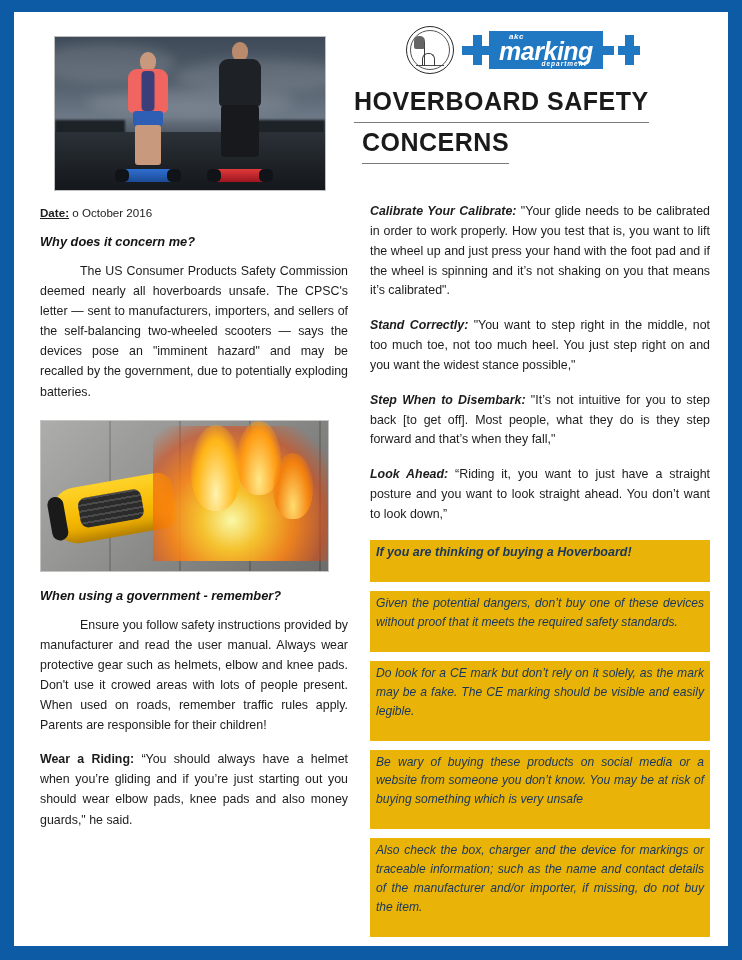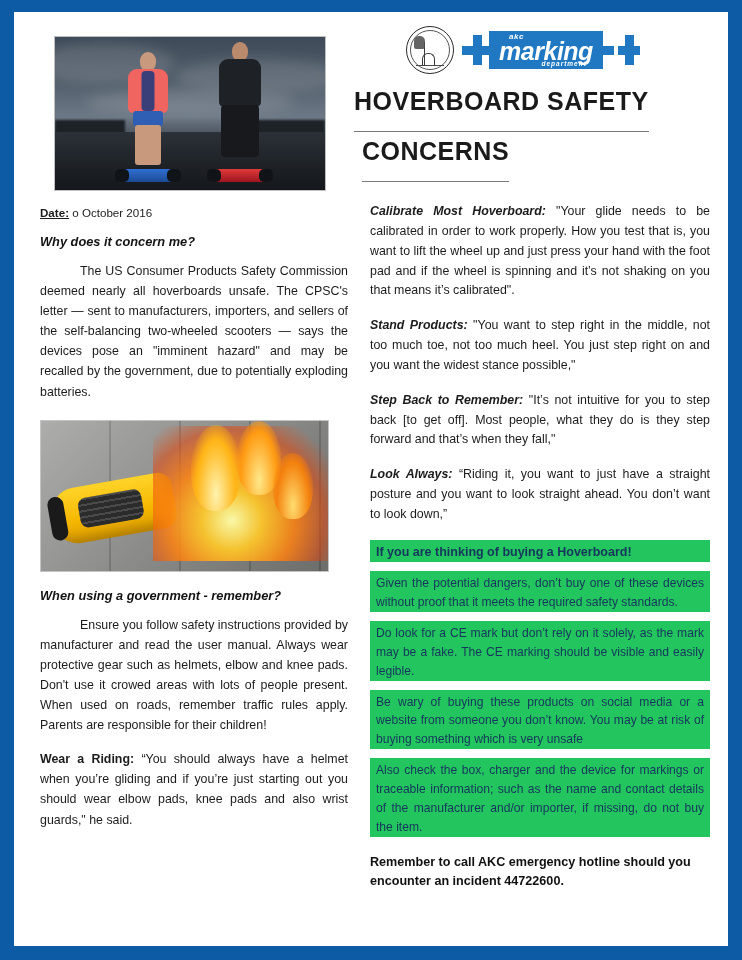--- a/index.html
+++ b/index.html
@@ -161,21 +161,21 @@
     color: #1a1a1a;
     font-family: "Liberation Sans", sans-serif;
     font-size: 25px;
     font-weight: 600;
     letter-spacing: 0.5px;
     line-height: 1.55;
   }
   .doc-title .tl {
     display: inline-block;
     border-bottom: 1.5px solid #7a7a7a;
-    padding-bottom: 10px;
+    padding-bottom: 1px;
   }
   .doc-title .tl2 { margin-left: 8px; }
 
   
   .columns {
     display: flex;
     gap: 22px;
     margin-top: 4px;
   }
   .col-left { width: 308px; flex: 0 0 auto; }
@@ -257,25 +257,26 @@
     line-height: 1.6;
     color: #1c1c1c;
     text-align: justify;
     margin: 0 0 15px 0;
   }
   .tip .tip-label {
     font-weight: bold;
     font-style: italic;
   }
   .hl-title, .hl-box {
-    background: #22c55e;
+    background: #eab308;
     color: #17365d;
+    font-style: italic;
     font-size: 12.1px;
     line-height: 1.56;
-    padding: 3px 6px 0 6px;
+    padding: 3px 6px 20px 6px;
     margin-bottom: 9px;
     box-sizing: border-box;
     text-align: justify;
   }
   .hl-title { font-weight: bold; font-size: 12.5px; }
   .footer-note {
     font-size: 12.6px;
     font-weight: bold;
     line-height: 1.55;
     color: #111;
@@ -367,40 +368,40 @@
           <div class="flame" style="left:150px; bottom:60px; width:50px; height:86px; background:radial-gradient(ellipse at 50% 80%, #fff3b0, #ffb516 55%, rgba(255,120,10,0) 80%);"></div>
           <div class="flame" style="left:196px; bottom:76px; width:44px; height:74px; background:radial-gradient(ellipse at 50% 80%, #ffe98a, #ff9b12 58%, rgba(230,70,8,0) 82%);"></div>
           <div class="flame" style="left:232px; bottom:52px; width:40px; height:66px; background:radial-gradient(ellipse at 50% 80%, #ffdd70, #f4810d 58%, rgba(200,50,5,0) 82%);"></div>
         </div>
 
         <div class="sub-head">When using a government - remember?</div>
 
         <p class="body-text indent">Ensure you follow safety instructions provided by manufacturer and read the user manual.  Always wear protective gear such as helmets, elbow and knee pads. Don't use it crowed areas with lots of people present. When used on roads, remember traffic rules apply. Parents are responsible for their children!</p>
 
         <p class="body-text" style="margin-top:14px;">
-          <span style="font-weight:bold;">Wear a Riding:</span><span> “You should always have a helmet when you’re gliding and if you’re just starting out you should wear elbow pads, knee pads and also wrist guards," he said.</span>
+          <span style="font-weight:bold;">Wear a Riding:</span><span> “You should always have a helmet when you’re gliding and if you’re just starting out you should wear elbow pads, knee pads and also money guards," he said.</span>
         </p>
       </div>
 
       <div class="col-right">
 
         <p class="tip">
-          <span class="tip-label">Calibrate Most Hoverboard:</span><span> "Your glide needs to be calibrated in order to work properly. How you test that is, you want to lift the wheel up and just press your hand with the foot pad and if the wheel is spinning and it’s not shaking on you that means it’s calibrated".</span>
+          <span class="tip-label">Calibrate Your Calibrate:</span><span> "Your glide needs to be calibrated in order to work properly. How you test that is, you want to lift the wheel up and just press your hand with the foot pad and if the wheel is spinning and it’s not shaking on you that means it’s calibrated".</span>
         </p>
 
         <p class="tip">
-          <span class="tip-label">Stand Products:</span><span> "You want to step right in the middle, not too much toe, not too much heel. You just step right on and you want the widest stance possible,"</span>
+          <span class="tip-label">Stand Correctly:</span><span> "You want to step right in the middle, not too much toe, not too much heel. You just step right on and you want the widest stance possible,"</span>
         </p>
 
         <p class="tip">
-          <span class="tip-label">Step Back to Remember:</span><span> "It’s not intuitive for you to step back [to get off]. Most people, what they do is they step forward and that’s when they fall,"</span>
+          <span class="tip-label">Step When to Disembark:</span><span> "It’s not intuitive for you to step back [to get off]. Most people, what they do is they step forward and that’s when they fall,"</span>
         </p>
 
         <p class="tip">
-          <span class="tip-label">Look Always:</span><span> “Riding it, you want to just have a straight posture and you want to look straight ahead. You don’t want to look down,”</span>
+          <span class="tip-label">Look Ahead:</span><span> “Riding it, you want to just have a straight posture and you want to look straight ahead. You don’t want to look down,”</span>
         </p>
 
         <div class="hl-title">If you are thinking of buying a Hoverboard!</div>
 
         <div class="hl-box">Given the potential dangers, don’t buy one of these devices without proof that it meets the required safety standards.</div>
         <div class="hl-box">Do look for a CE mark but don’t rely on it solely, as the mark may be a fake. The CE marking should be visible and easily legible.</div>
         <div class="hl-box">Be wary of buying these products on social media or a website from someone you don’t know. You may be at risk of buying something which is very unsafe</div>
         <div class="hl-box">Also check the box, charger and the device for markings or traceable information; such as the name and contact details of the manufacturer and/or importer, if missing, do not buy the item.</div>
 
         <div class="footer-note">Remember to call AKC emergency hotline should you encounter an incident 44722600.</div>

